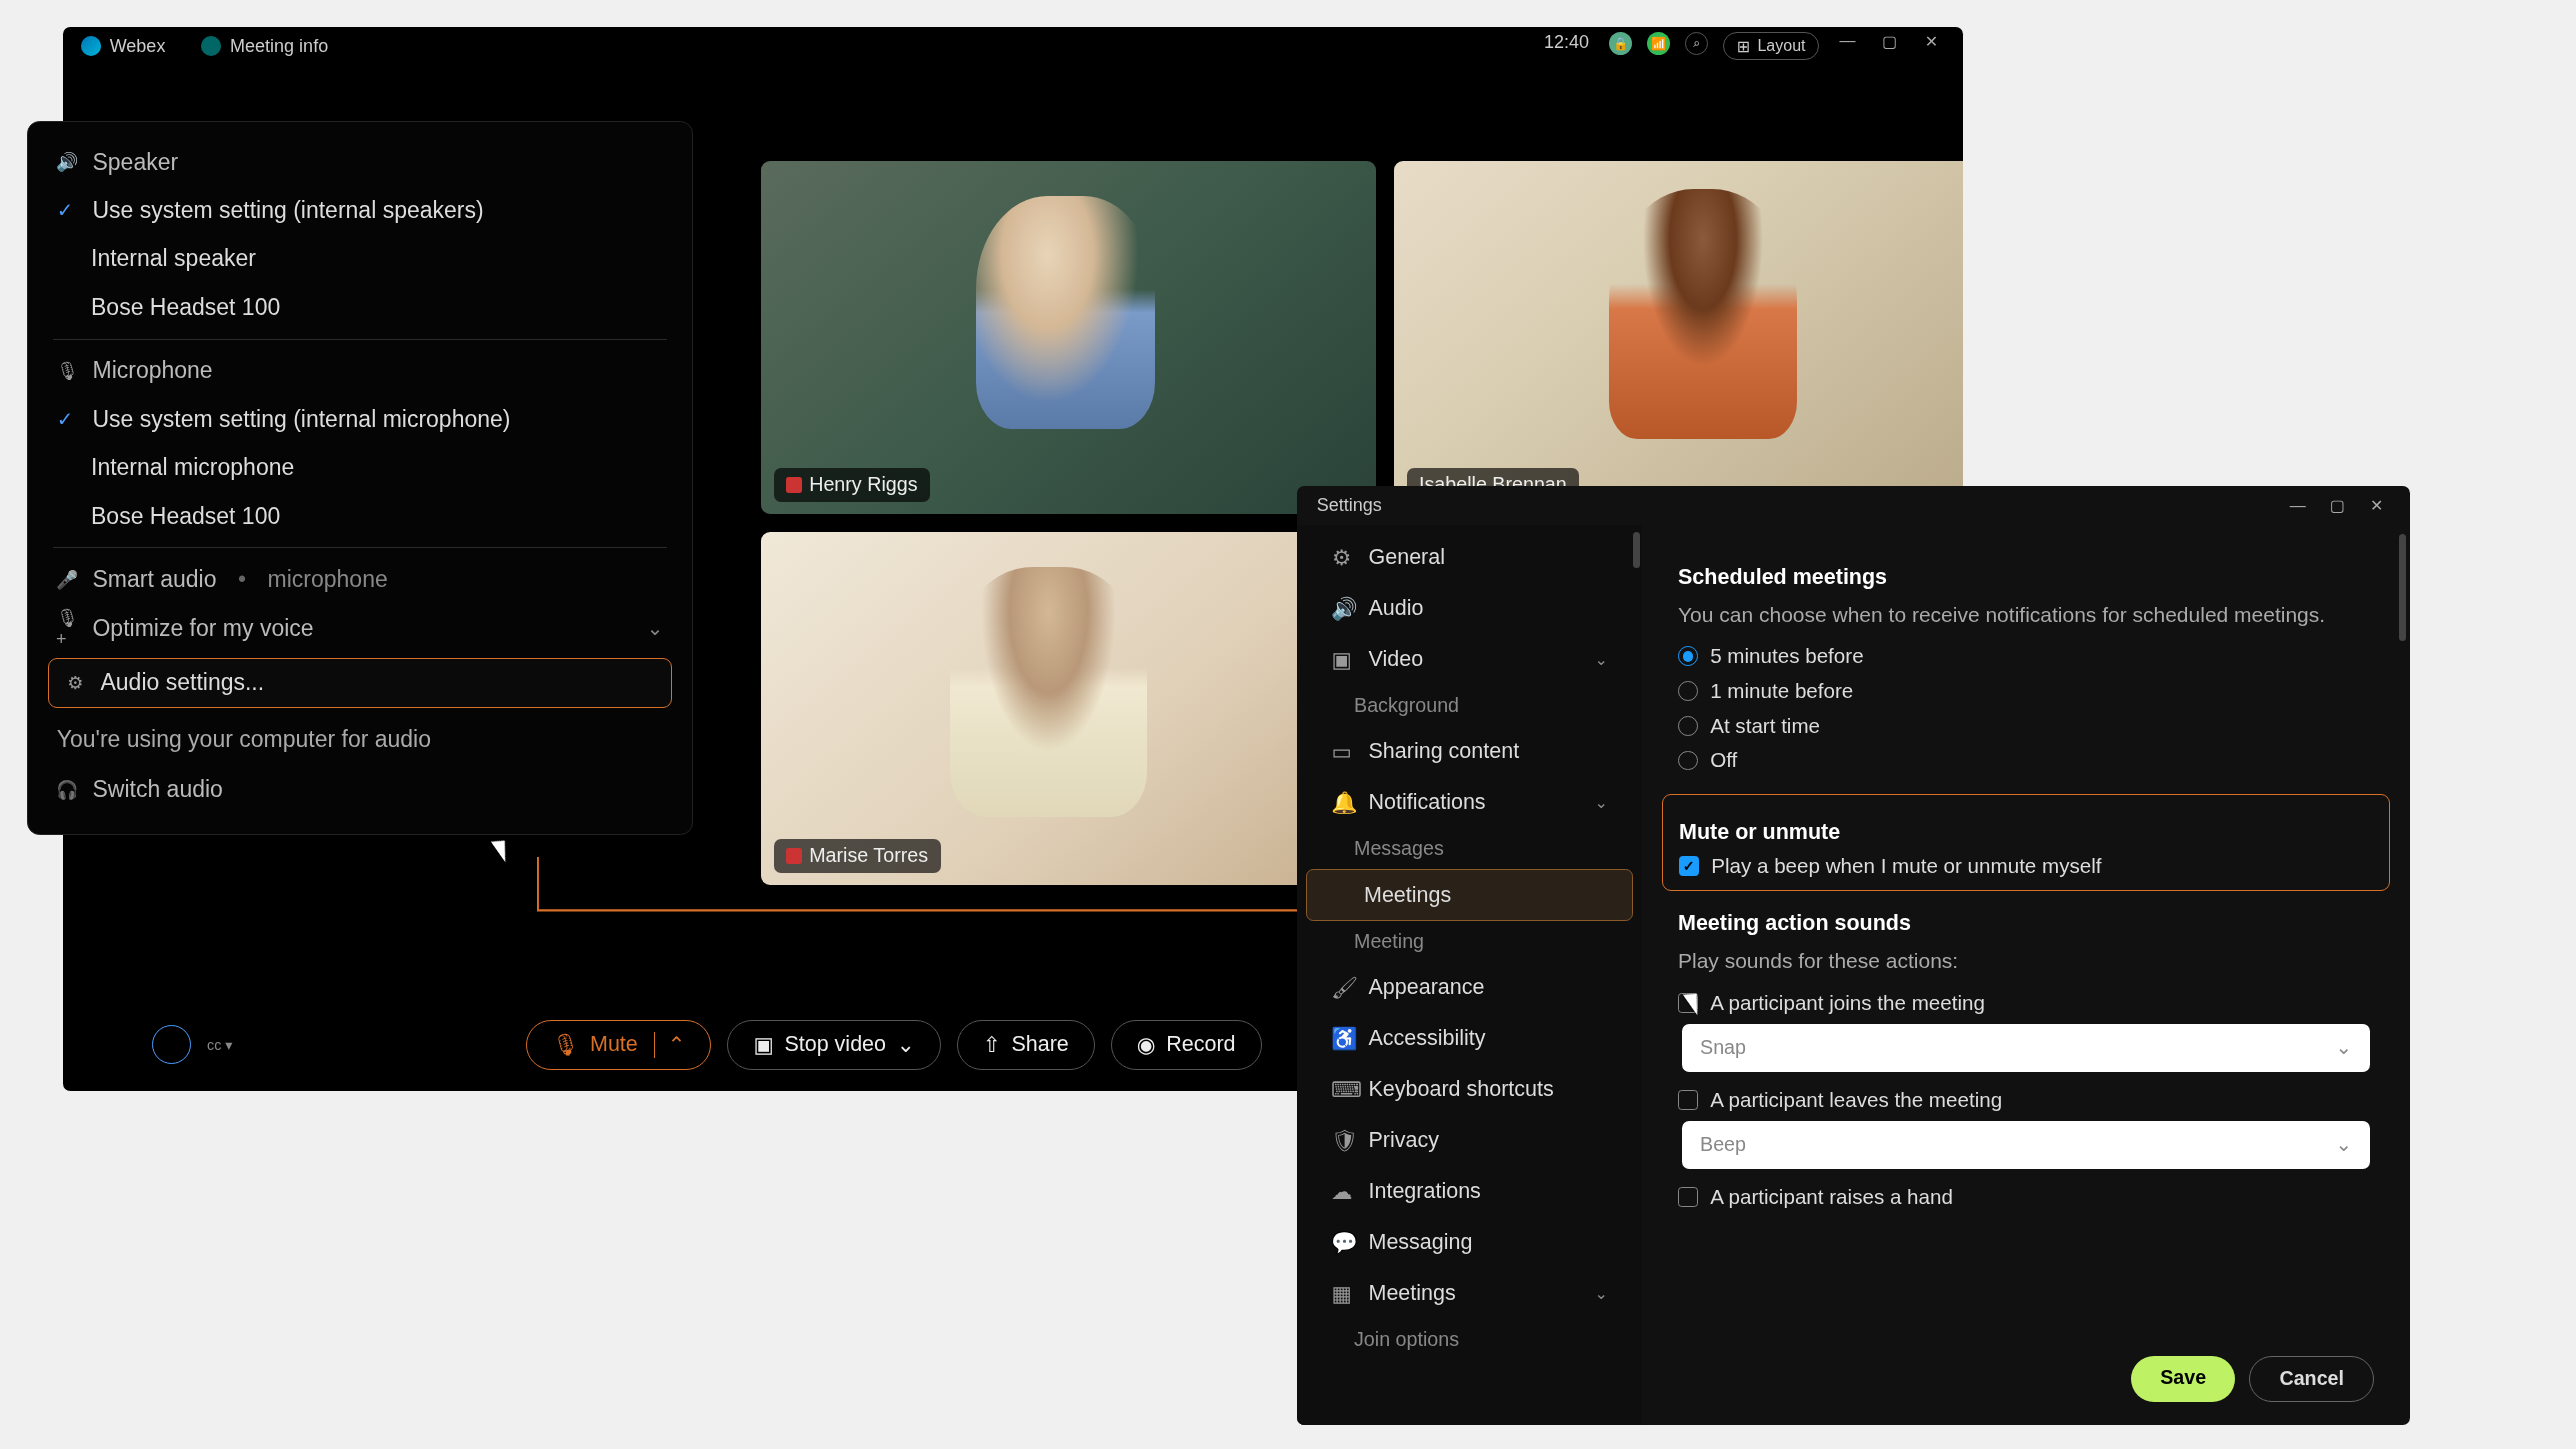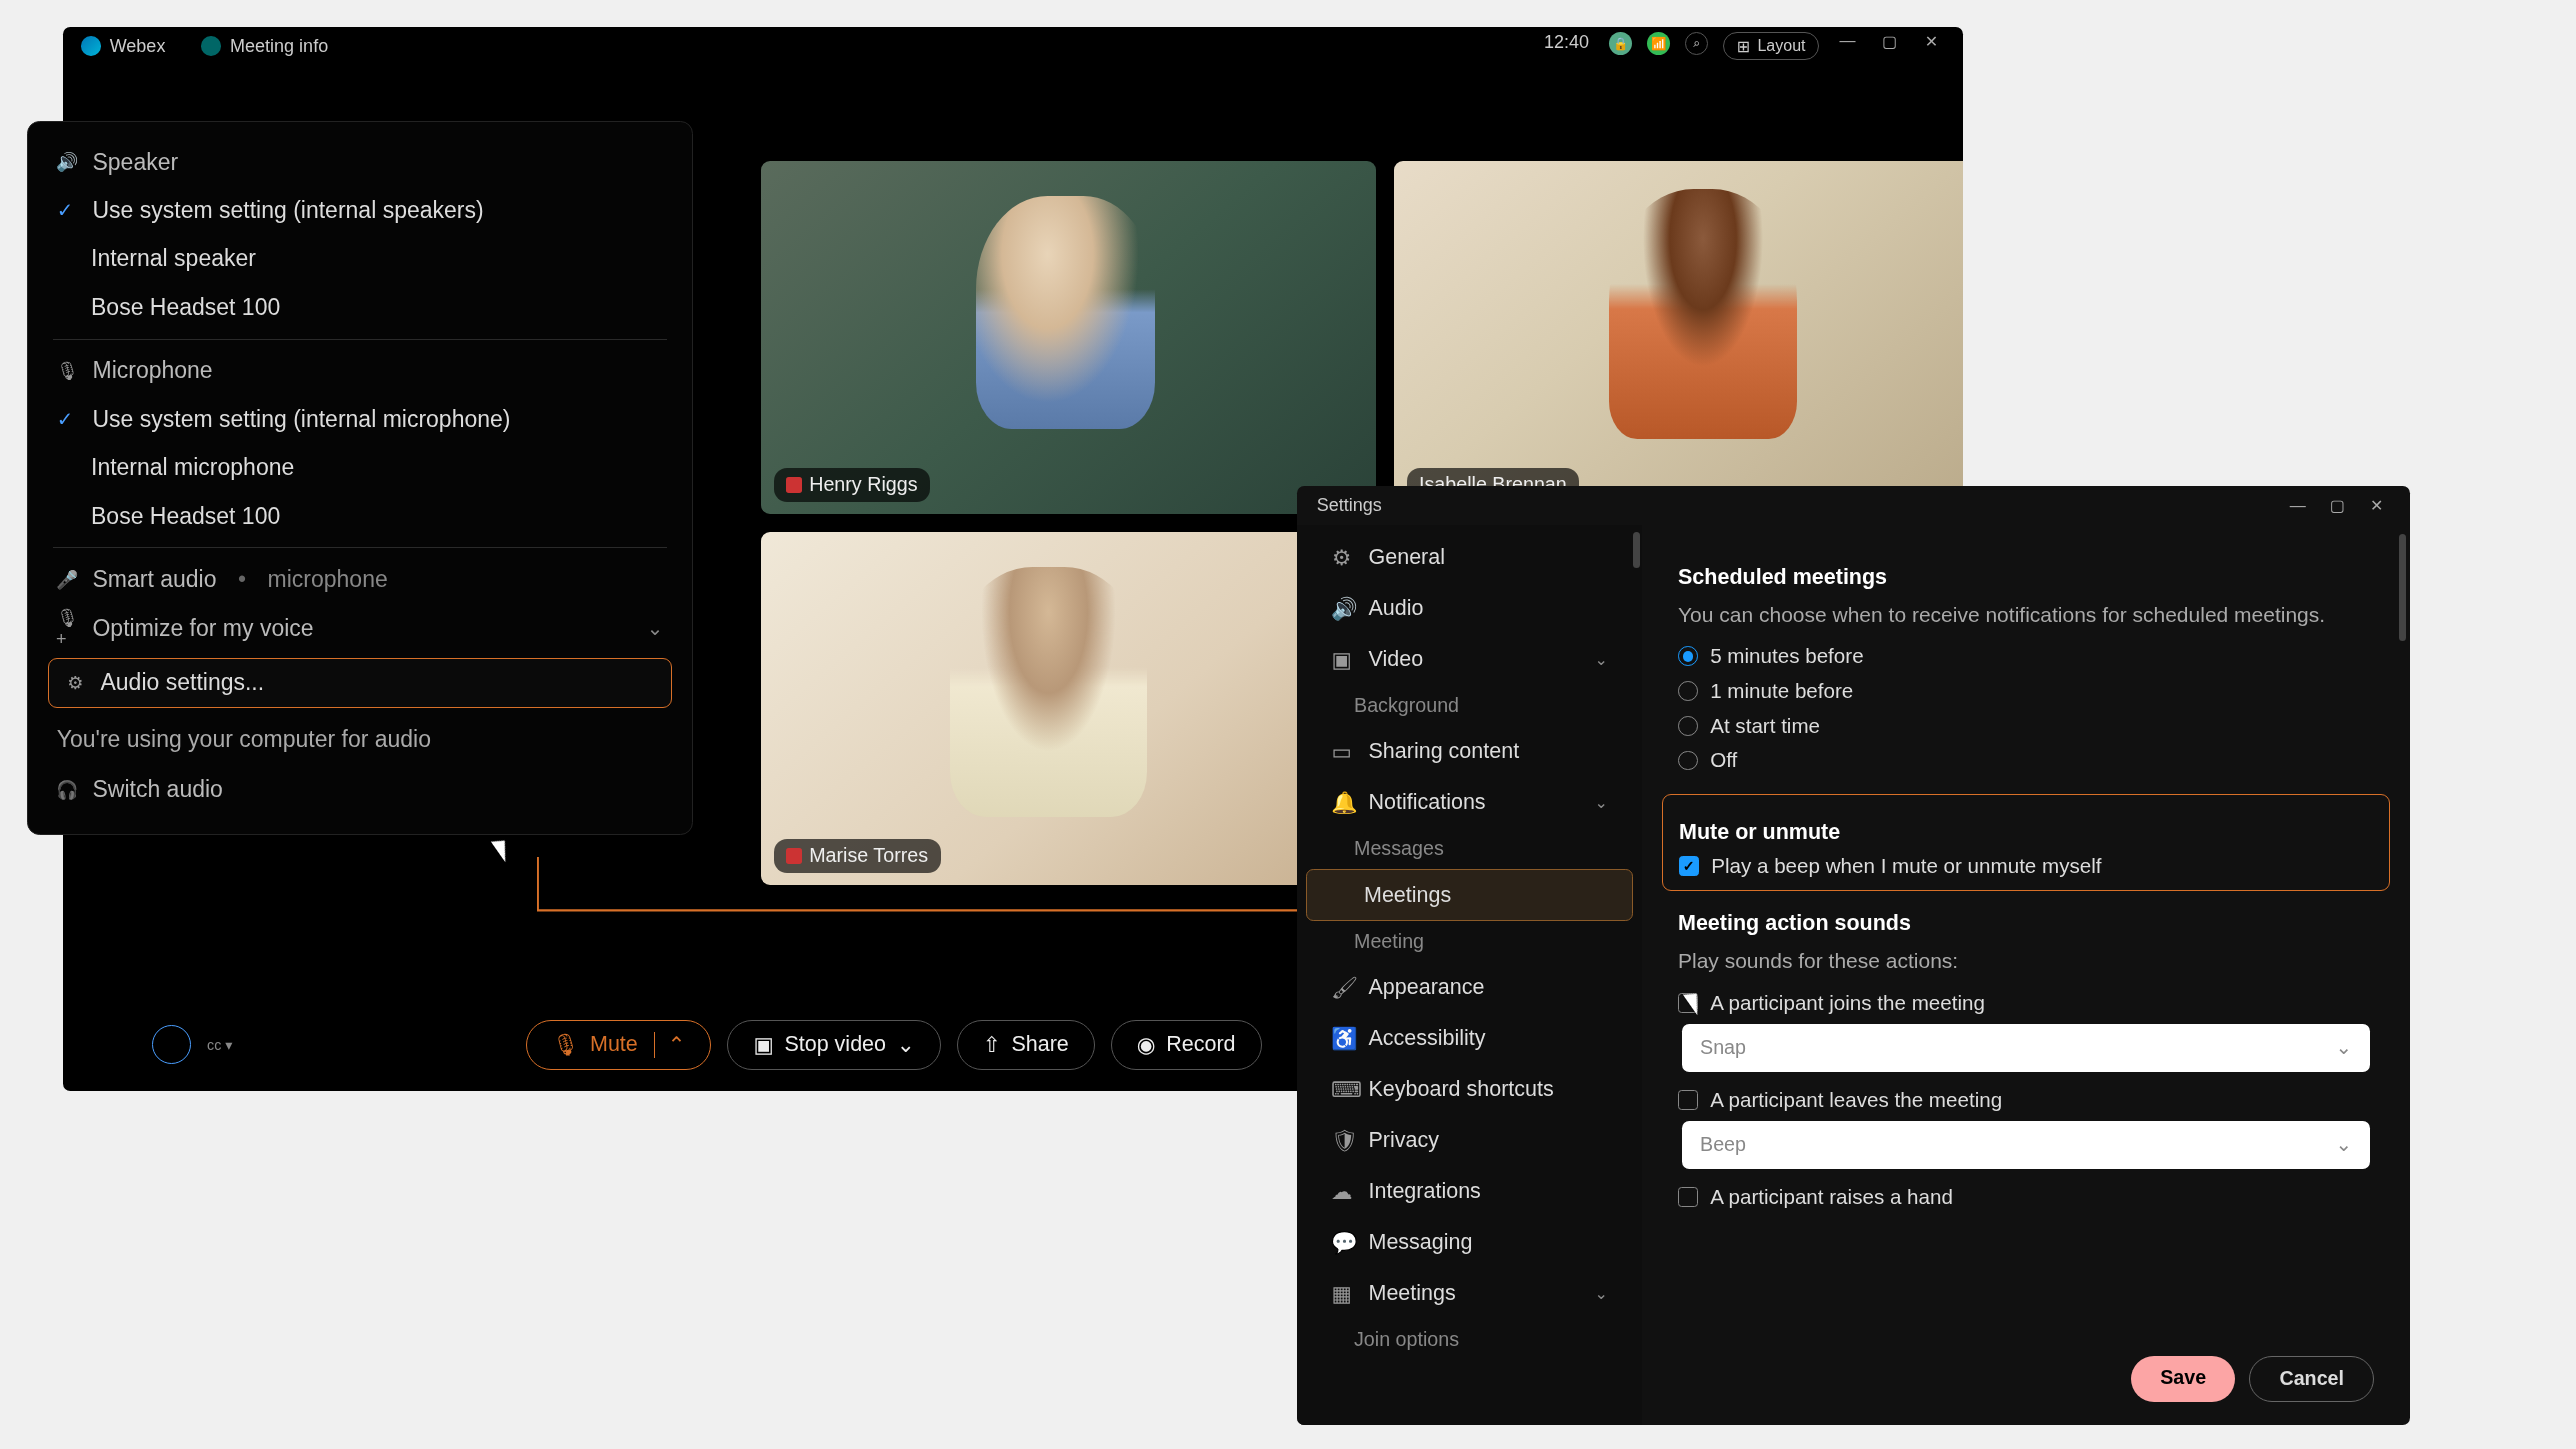--- a/index.html
+++ b/index.html
@@ -16,21 +16,21 @@
 .layout-btn{border:0.9px solid #555;border-radius:14.3px;padding:3.6px 12.5px;font-size:16px;color:#ccc;display:flex;align-items:center;gap:7.2px}
 .win-ctrl{width:27px;text-align:center;font-size:16px;color:#aaa}
 .video-grid{position:absolute;left:698px;top:134px;display:grid;grid-template-columns:615px 615px;gap:18px}
 .tile{height:353px;border-radius:9px;position:relative;overflow:hidden}
 .tile1{background:linear-gradient(140deg,#5a6b5c 0%,#3d5a4a 50%,#2a4238 100%)}
 .tile1::after{content:'';position:absolute;left:35%;top:10%;width:179px;height:233px;background:radial-gradient(ellipse at 40% 25%,#e8d4b8 0%,#d4b896 30%,transparent 60%),linear-gradient(180deg,transparent 40%,#7a9ac8 50%,#5a7aa8 100%);border-radius:40% 40% 20% 20%}
 .tile2{background:linear-gradient(140deg,#e8dcc8 0%,#d8ccb0 40%,#b8a888 100%)}
 .tile2::after{content:'';position:absolute;left:35%;top:8%;width:188px;height:250px;background:radial-gradient(ellipse at 50% 20%,#8b5a3c 0%,#6b3a1c 25%,transparent 45%),linear-gradient(180deg,transparent 38%,#d87848 48%,#b85828 100%);border-radius:45% 45% 15% 15%}
 .tile3{background:linear-gradient(140deg,#f0e8d8 0%,#e0d0b8 60%,#c8b090 100%)}
 .tile3::after{content:'';position:absolute;left:32%;top:10%;width:197px;height:250px;background:radial-gradient(ellipse at 50% 18%,#d4b896 0%,#b89878 28%,transparent 48%),linear-gradient(180deg,transparent 40%,#f0e8d0 48%,#e0d8b8 100%);border-radius:42% 42% 18% 18%}
-.name-tag{position:absolute;left:12.5px;bottom:12.5px;background:rgba(0,0,0,.65);padding:5.4px 12.5px;border-radius:13px;color:#eee;font-size:19.7px;display:flex;align-items:center;gap:7.2px}
+.name-tag{position:absolute;left:12.5px;bottom:12.5px;background:rgba(0,0,0,.65);padding:5.4px 12.5px;border-radius:7px;color:#eee;font-size:19.7px;display:flex;align-items:center;gap:7.2px}
 .mic-muted{width:16px;height:16px;background:#c33;border-radius:2.7px;display:inline-block}
 .audio-menu{position:absolute;left:27px;top:121px;width:666px;background:#050505;border:0.9px solid #222;border-radius:12.5px;padding:16px 9px 19.7px;z-index:10}
 .menu-header{display:flex;align-items:center;gap:14.3px;padding:10.7px 19.7px;color:#bbb;font-size:23px}
 .menu-item{display:flex;align-items:center;gap:14.3px;padding:10.7px 19.7px 10.7px 54px;color:#ddd;font-size:23px;border-radius:7.2px}
 .menu-item.with-check{padding-left:19.7px}
 .check{width:21.5px;color:#4a9eff;font-size:19.7px}
 .menu-divider{height:0.9px;background:#2a2a2a;margin:7.2px 16px}
 .highlighted-item{border:1.8px solid #d87028;border-radius:9px;margin:5.4px 10.7px;padding:10.7px 16px;display:flex;align-items:center;gap:14.3px;color:#ddd;font-size:23px;background:#0a0a0a}
 .info-text{padding:12.5px 19.7px;color:#aaa;font-size:23px}
 .menu-icon{width:21.5px;height:21.5px;display:inline-flex;align-items:center;justify-content:center;color:#999;font-size:18px}
@@ -65,21 +65,21 @@
 .radio{width:19.7px;height:19.7px;border:1.8px solid #888;border-radius:50%;display:inline-flex;align-items:center;justify-content:center}
 .radio.checked{border-color:#1a9bff}
 .radio.checked::after{content:'';width:10.7px;height:10.7px;background:#1a9bff;border-radius:50%}
 .checkbox{width:19.7px;height:19.7px;border:1.8px solid #888;border-radius:3.6px;display:inline-flex;align-items:center;justify-content:center}
 .checkbox.checked{background:#1a9bff;border-color:#1a9bff;color:#000;font-size:14.3px;font-weight:bold}
 .highlight-box{border:1.8px solid #d87028;border-radius:9px;padding:12.5px 16px;margin:12.5px -16px 19.7px}
 .dropdown-fake{background:#ffffff;border-radius:7.2px;padding:12.5px 18px;color:#888;font-size:19.7px;display:flex;align-items:center;margin:9px 4px 16px}
 .dropdown-fake .chev{margin-left:auto}
 .settings-footer{position:absolute;right:36px;bottom:23px;display:flex;gap:14.3px}
 .btn{padding:10.7px 29px;border-radius:36px;font-size:19.7px;font-weight:600}
-.btn-primary{background:#fca5a5;color:#000}
+.btn-primary{background:#bef264;color:#000}
 .btn-secondary{background:transparent;border:1.3px solid #666;color:#ddd}
 .scrollbar-fake{position:absolute;right:3.6px;top:9px;width:7.2px;height:107px;background:#444;border-radius:3.6px}
 </style>
 </head>
 <body>
 
 <div class="canvas">
 
 <div class="main-window">
   <div class="titlebar">

